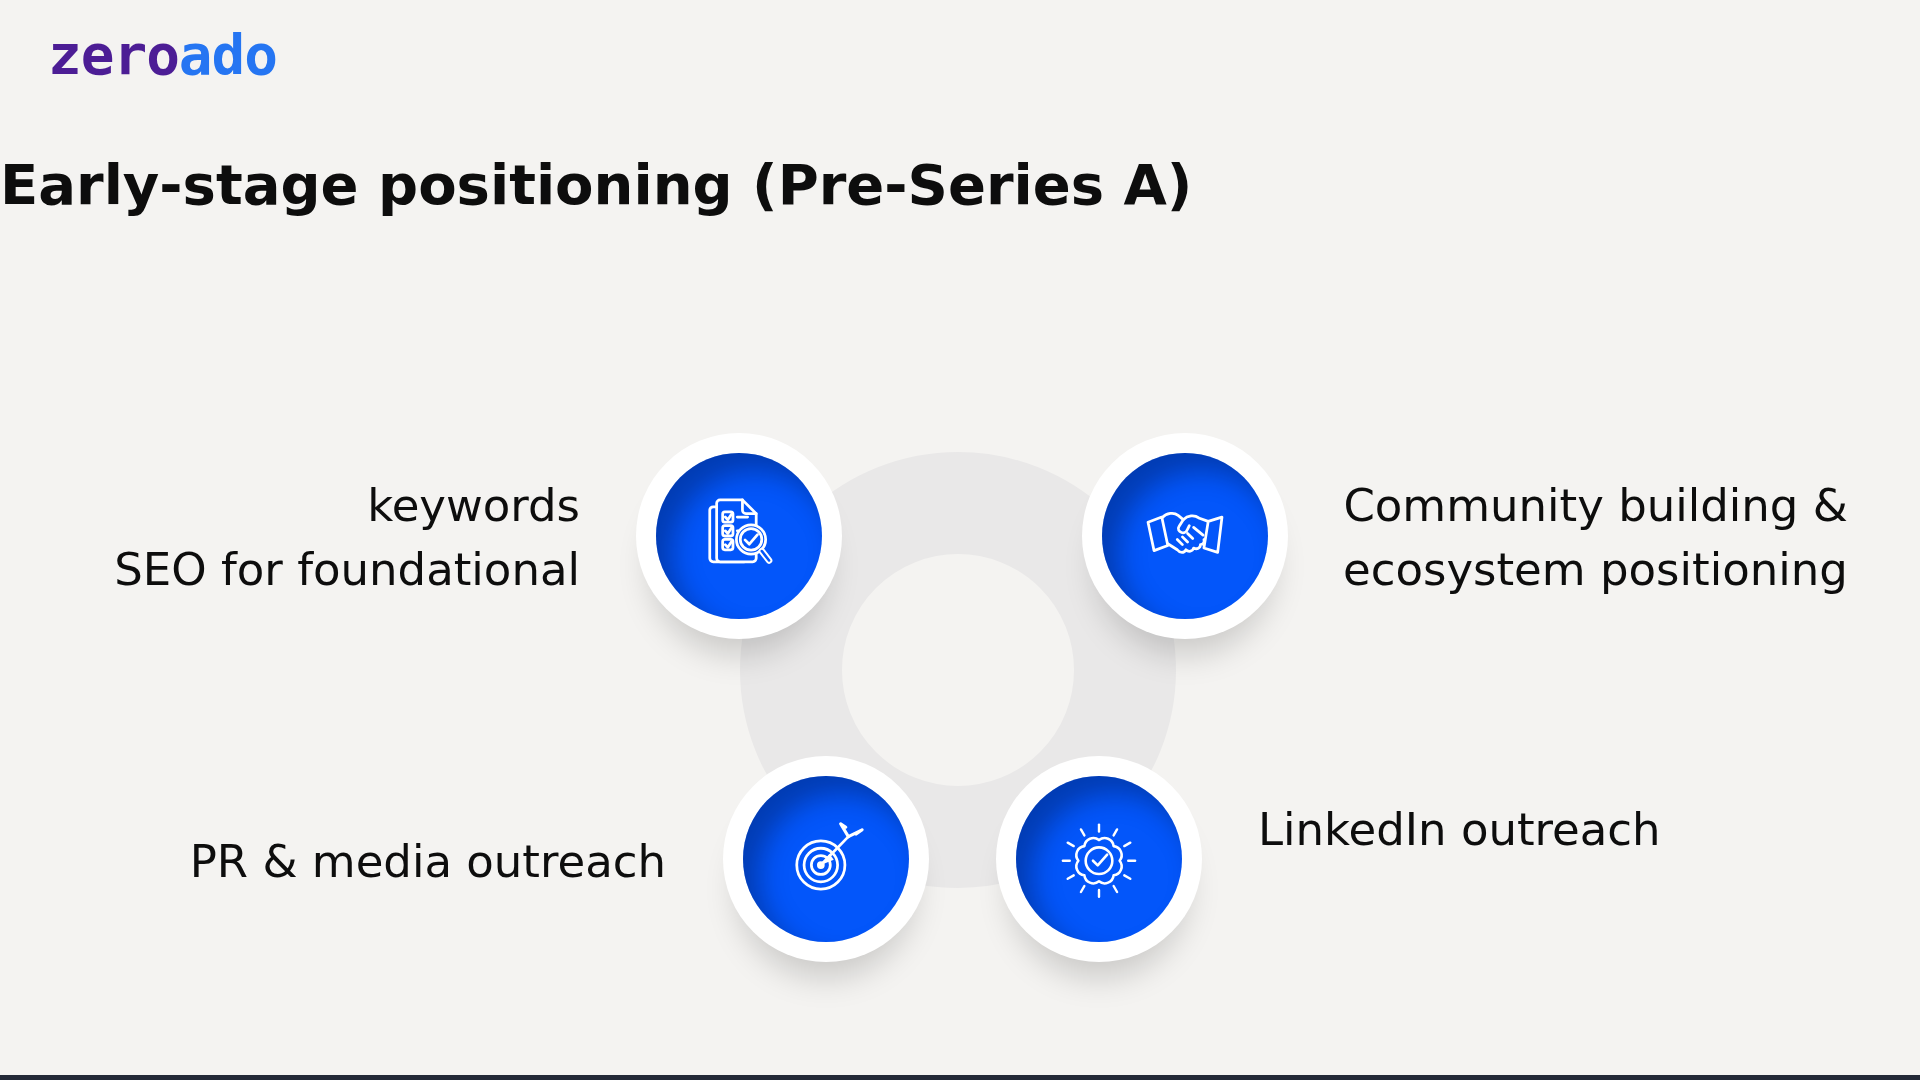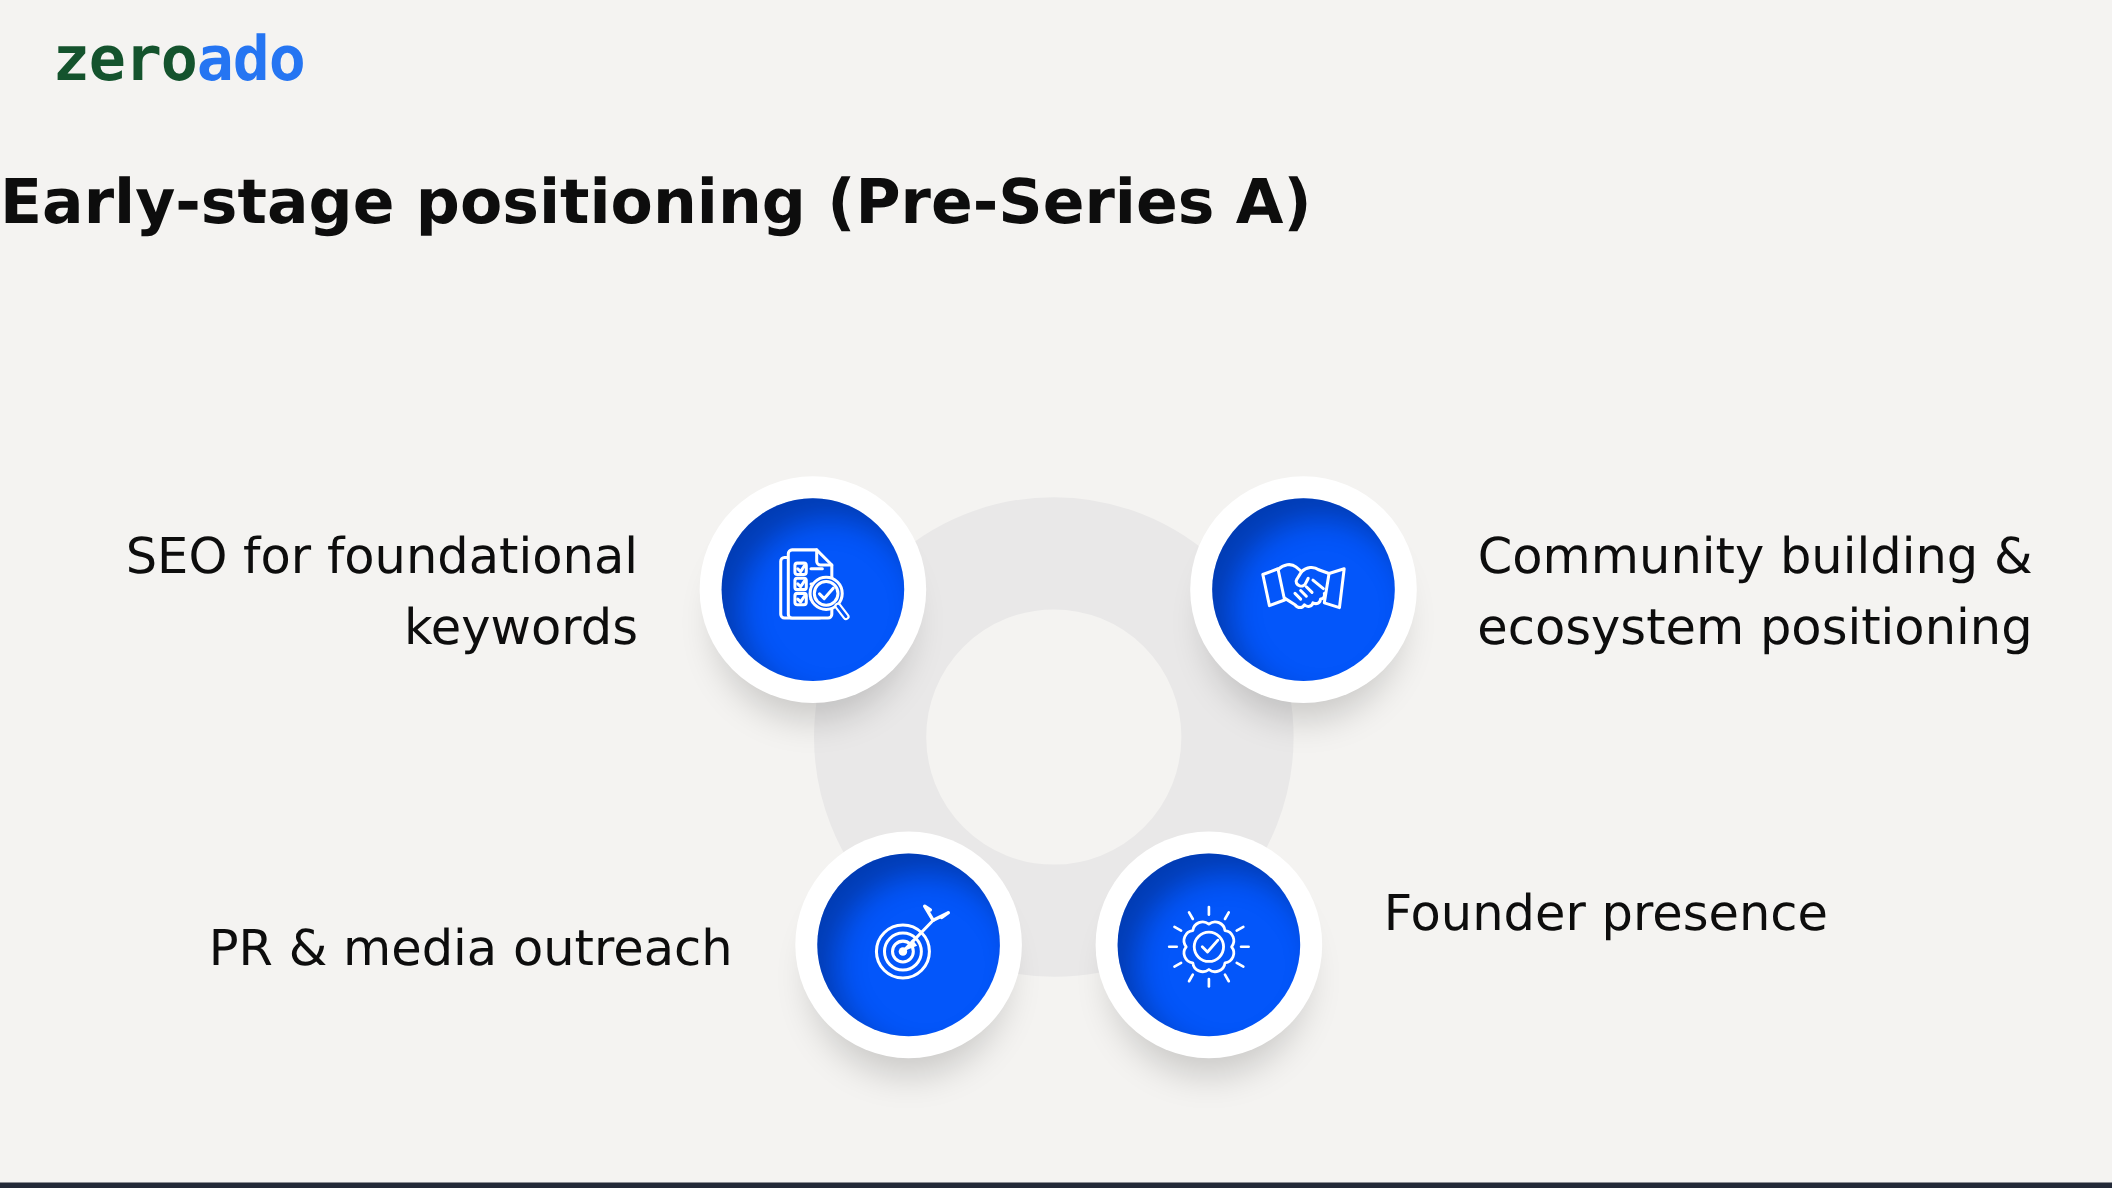--- a/index.html
+++ b/index.html
@@ -5,21 +5,21 @@
   * { margin:0; padding:0; box-sizing:border-box; }
   html,body { width:1920px; height:1080px; }
   body { background:#f4f3f1; font-family:"DejaVu Sans", sans-serif; }
   .canvas { position:relative; width:1920px; height:1080px; background:#f4f3f1; overflow:hidden; }
 
   .hand { font-family: cursive, "DejaVu Sans", sans-serif; color:#0d0d0d; }
 
   .logo { position:absolute; left:48px; top:22px;
           font-family:"DejaVu Sans Mono", monospace; font-weight:bold;
           font-size:56px; letter-spacing:-1px; }
-  .logo .p1 { color:#14532d; }
+  .logo .p1 { color:#4c1d95; }
   .logo .p2 { color:#2575f2;margin-top:12px; }
 
   .title { position:absolute; left:0; top:152px; width:100%;
            font-size:56px; font-weight:600; }
 
   .ring { position:absolute; left:740px; top:452px; width:436px; height:436px;
           border-radius:50%; border:102px solid #e9e8e8; }
 
   .node { position:absolute; width:206px; height:206px; border-radius:50%;
           background:#ffffff; box-shadow:0 30px 32px -14px rgba(0,0,0,0.17);
@@ -129,32 +129,32 @@
           <line x1="79.4" y1="35" x2="86.4" y2="31"></line>
         </g>
         <path d="M74,52 A10.5 10.5 0 0 1 67,69 A10.5 10.5 0 0 1 50,76 A10.5 10.5 0 0 1 33,69 A10.5 10.5 0 0 1 26,52 A10.5 10.5 0 0 1 33,35 A10.5 10.5 0 0 1 50,28 A10.5 10.5 0 0 1 67,35 A10.5 10.5 0 0 1 74,52 Z" fill="#0356fa"></path>
         <circle cx="50" cy="52" r="15.5"></circle>
         <polyline points="43,52 48.5,57.5 59.5,45"></polyline>
       </svg>
     </div>
   </div>
 
   <div class="label hand label-seo">
+    <span class="line">keywords</span>
     <span class="line">SEO for foundational</span>
-    <span class="line">keywords</span>
   </div>
 
   <div class="label hand label-comm">
     <span class="line">Community building &amp;</span>
     <span class="line">ecosystem positioning</span>
   </div>
 
   <div class="label hand label-pr">
     <span class="line">PR &amp; media outreach</span>
   </div>
 
   <div class="label hand label-founder">
-    <span class="line">Founder presence</span>
+    <span class="line">LinkedIn outreach</span>
   </div>
 
   <div class="bottom-bar"></div>
 
 </div>
 
 </body></html>

